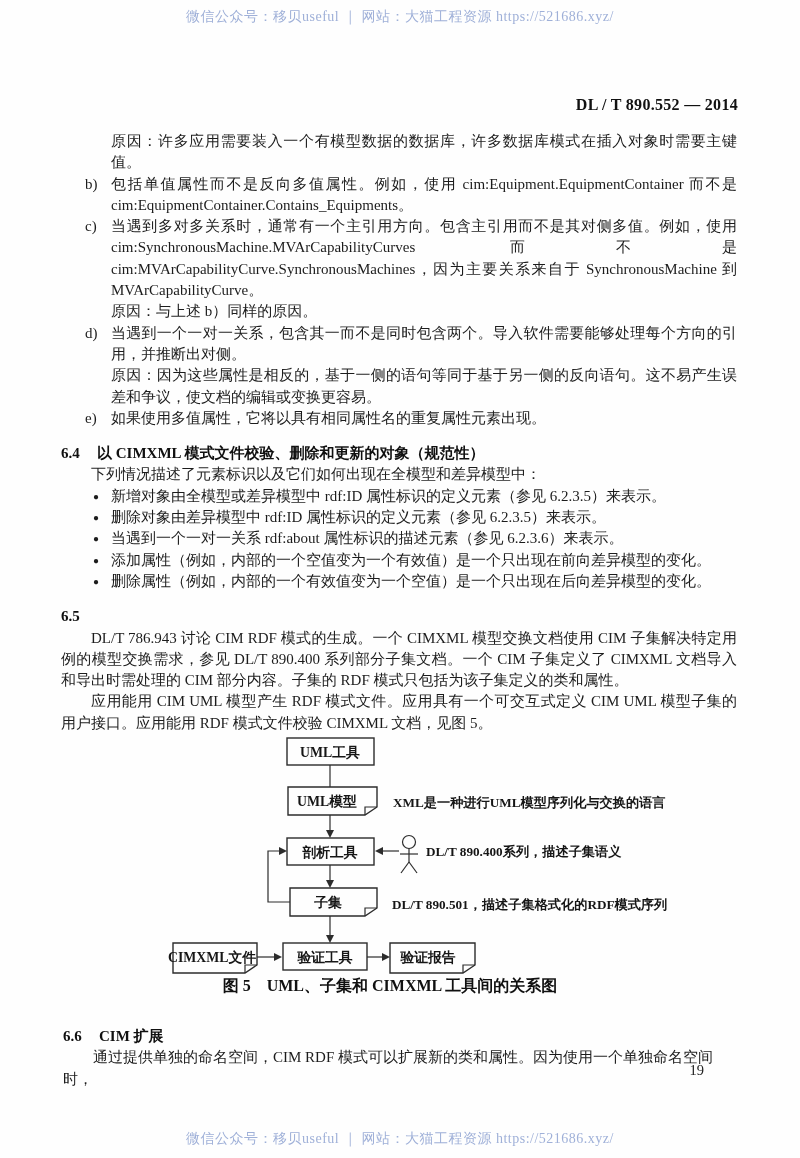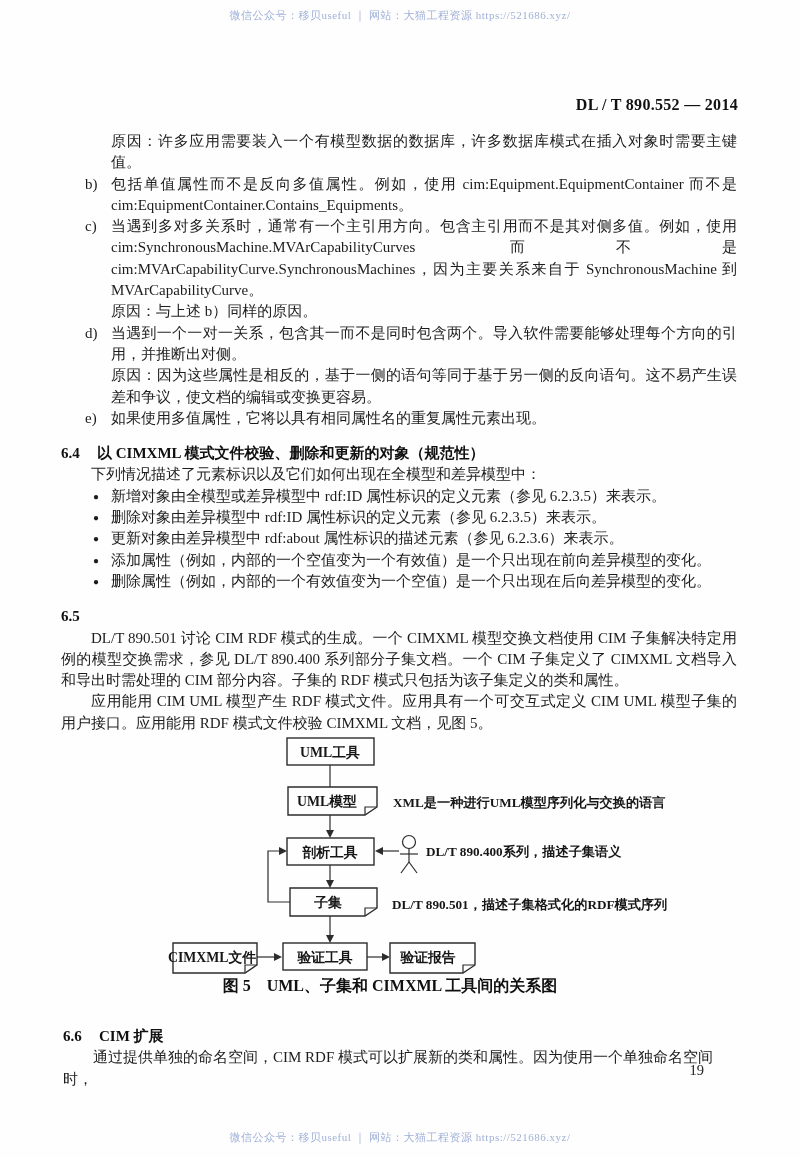--- a/index.html
+++ b/index.html
@@ -4,21 +4,21 @@
 <style>
   html,body{margin:0;padding:0;background:#e8e8e8;}
   .page{
     position:relative;width:800px;height:1158px;background:#fefefe;
     margin:0 auto;overflow:hidden;
     font-family:"Liberation Serif","DejaVu Serif",serif;
     color:#1c1c1c;
   }
   .watermark{
     position:absolute;left:0;width:800px;text-align:center;
-    font-size:11px;color:#9fb0d8;letter-spacing:.5px;
+    font-size:14px;color:#9fb0d8;letter-spacing:.5px;
     font-family:"Liberation Serif","DejaVu Serif",serif;
   }
   .wm-top{top:8px;}
   .wm-bottom{top:1130px;}
   .doc-header{
     position:absolute;top:96px;right:62px;
     font-weight:bold;font-size:16px;letter-spacing:.3px;color:#111;
   }
   .text-col{
     position:absolute;left:61px;top:131px;width:676px;
@@ -88,28 +88,28 @@
       <span>如果使用多值属性，它将以具有相同属性名的重复属性元素出现。</span>
     </div>
 
     <div class="sec-head">
       <span class="num">6.4</span>
       <span>以 CIMXML 模式文件校验、删除和更新的对象（规范性）</span>
     </div>
     <div class="intro">下列情况描述了元素标识以及它们如何出现在全模型和差异模型中：</div>
     <div class="bullet">新增对象由全模型或差异模型中 rdf:ID 属性标识的定义元素（参见 6.2.3.5）来表示。</div>
     <div class="bullet">删除对象由差异模型中 rdf:ID 属性标识的定义元素（参见 6.2.3.5）来表示。</div>
-    <div class="bullet">更新对象由差异模型中 rdf:about 属性标识的描述元素（参见 6.2.3.6）来表示。</div>
+    <div class="bullet">当遇到一个一对一关系 rdf:about 属性标识的描述元素（参见 6.2.3.6）来表示。</div>
     <div class="bullet">添加属性（例如，内部的一个空值变为一个有效值）是一个只出现在前向差异模型的变化。</div>
     <div class="bullet">删除属性（例如，内部的一个有效值变为一个空值）是一个只出现在后向差异模型的变化。</div>
 
     <div class="sec-head">
       <span class="num">6.5</span>
     </div>
-    <div class="para">DL/T 890.501 讨论 CIM RDF 模式的生成。一个 CIMXML 模型交换文档使用 CIM 子集解决特定用例的模型交换需求，参见 DL/T 890.400 系列部分子集文档。一个 CIM 子集定义了 CIMXML 文档导入和导出时需处理的 CIM 部分内容。子集的 RDF 模式只包括为该子集定义的类和属性。</div>
+    <div class="para">DL/T 786.943 讨论 CIM RDF 模式的生成。一个 CIMXML 模型交换文档使用 CIM 子集解决特定用例的模型交换需求，参见 DL/T 890.400 系列部分子集文档。一个 CIM 子集定义了 CIMXML 文档导入和导出时需处理的 CIM 部分内容。子集的 RDF 模式只包括为该子集定义的类和属性。</div>
     <div class="para">应用能用 CIM UML 模型产生 RDF 模式文件。应用具有一个可交互式定义 CIM UML 模型子集的用户接口。应用能用 RDF 模式文件校验 CIMXML 文档，见图 5。</div>
   </div>
 
   <svg class="diagram" width="800" height="250" viewBox="0 0 800 250">
 
     <rect class="shape" x="287" y="10" width="87" height="27"></rect>
     <text class="node-label" x="330" y="29">UML工具</text>
 
     <line class="ln" x1="330" y1="37" x2="330" y2="59"></line>
 

